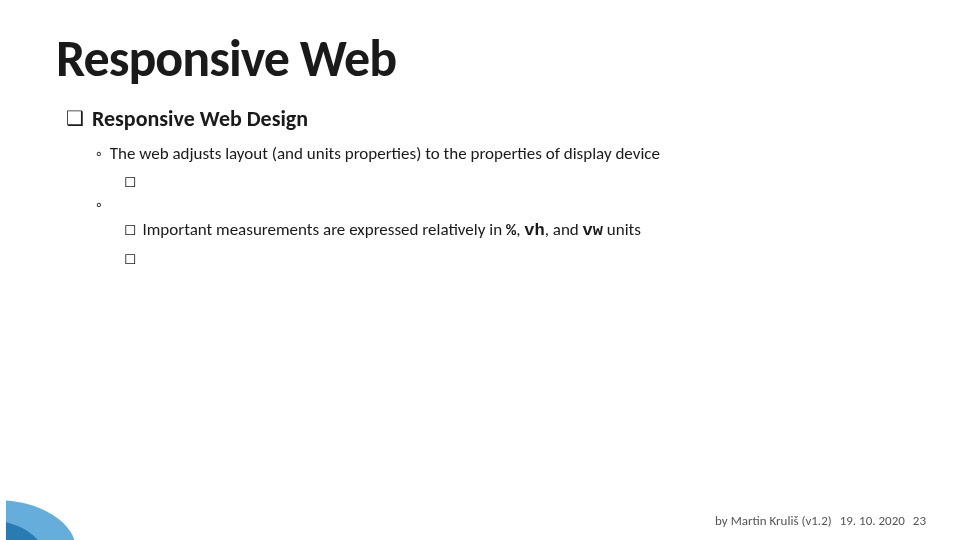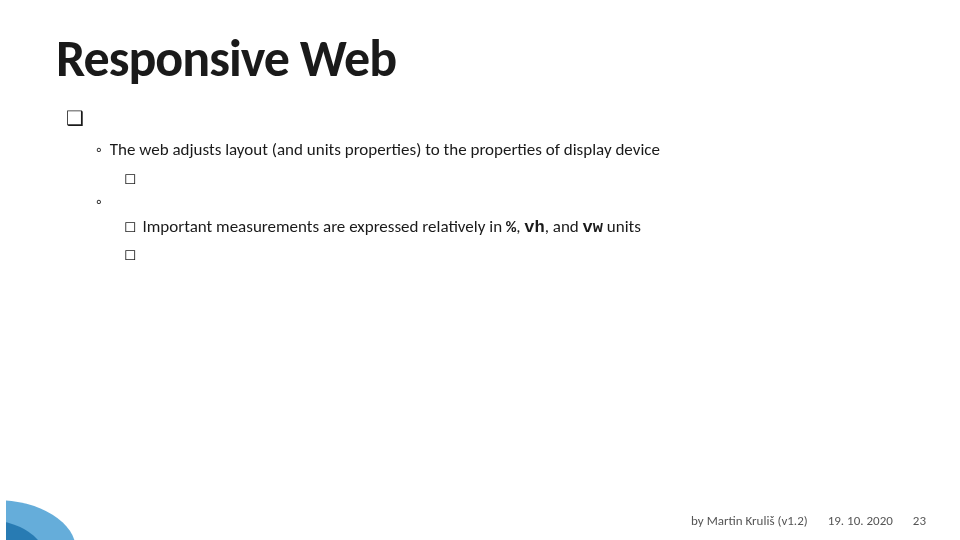--- a/index.html
+++ b/index.html
@@ -116,21 +116,21 @@
       font-weight: 700;
     }
 
     .footer {
       position: absolute;
       bottom: 12px;
       right: 40px;
       font-size: 13px;
       color: #555555;
       display: flex;
-      gap: 20px;
+      gap: 8px;
       justify-content: center;
     }
 
     
     .corner-decoration {
       position: absolute;
       bottom: 0;
       left: 0;
       width: 110px;
       height: 80px;
@@ -150,20 +150,21 @@
 <body>
 
 <div class="slide">
 
   <h1 class="title">Responsive Web</h1>
 
   <div class="content-area">
 
     <div class="level1-item">
       <span class="level1-bullet">❑</span>
+      <span class="level1-text">Responsive Web Design</span>
     </div>
 
     <div class="sub-items">
 
       <div class="level2-item">
         <span class="level2-bullet">◦</span>
         <span class="level2-text">The web adjusts layout (and units properties) to the properties of display device</span>
       </div>
 
       <div class="level3-items">

